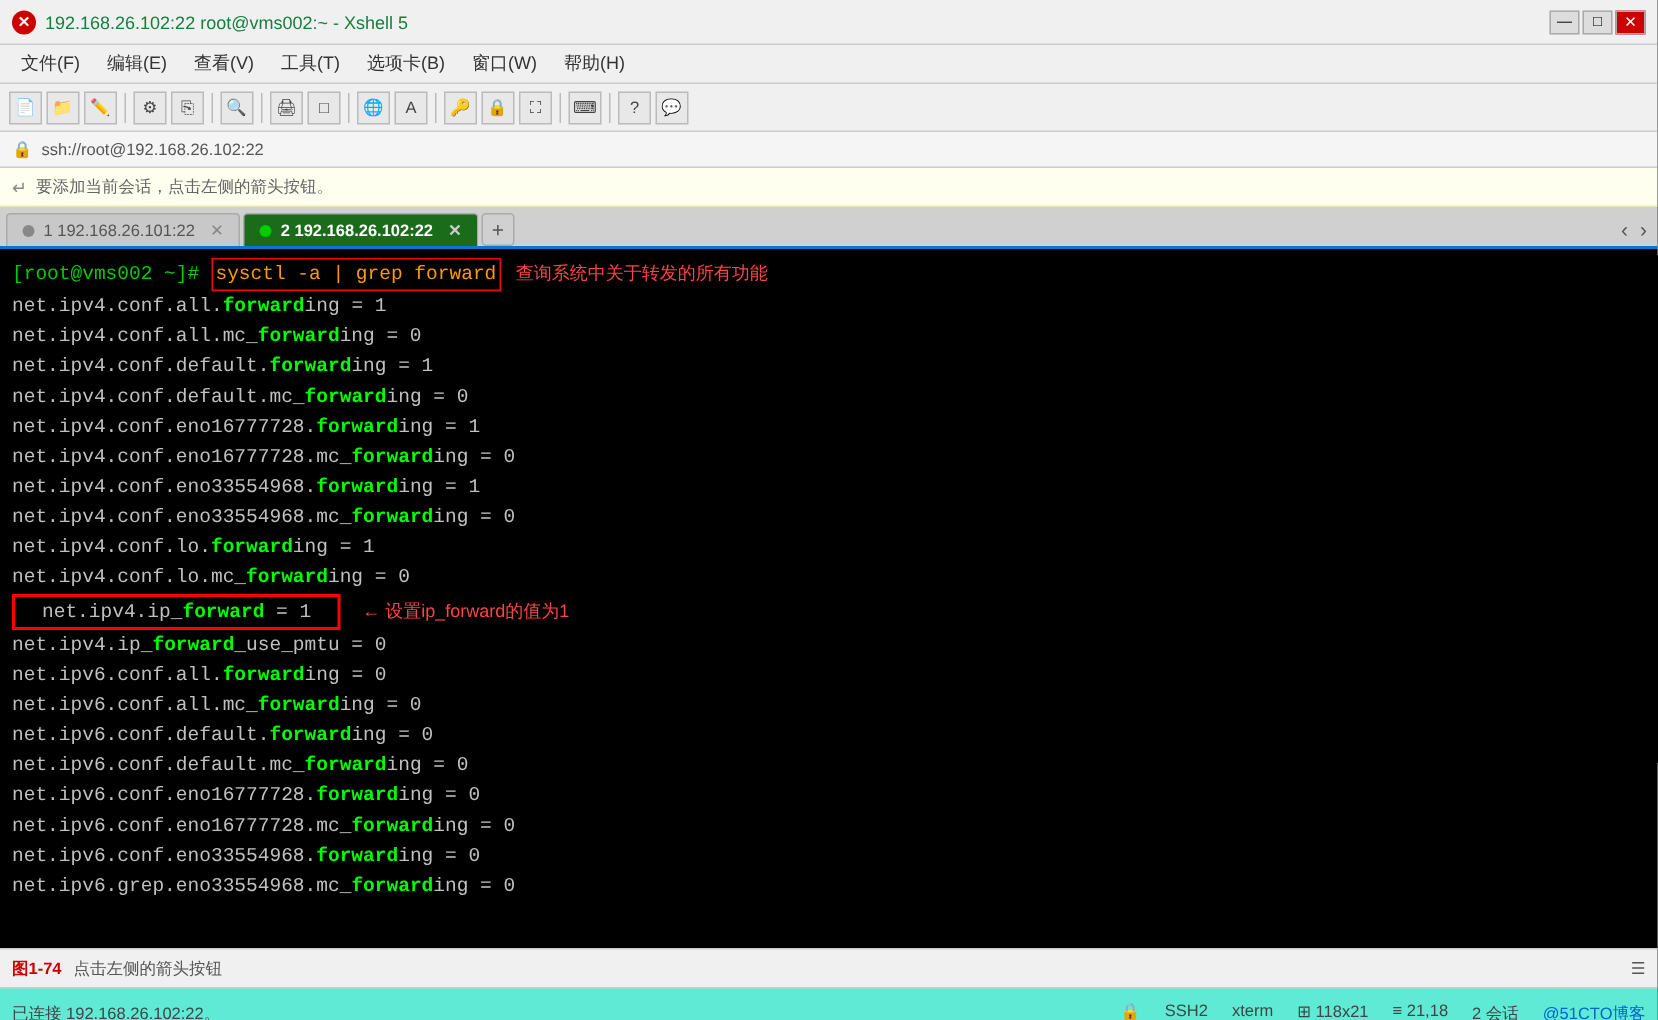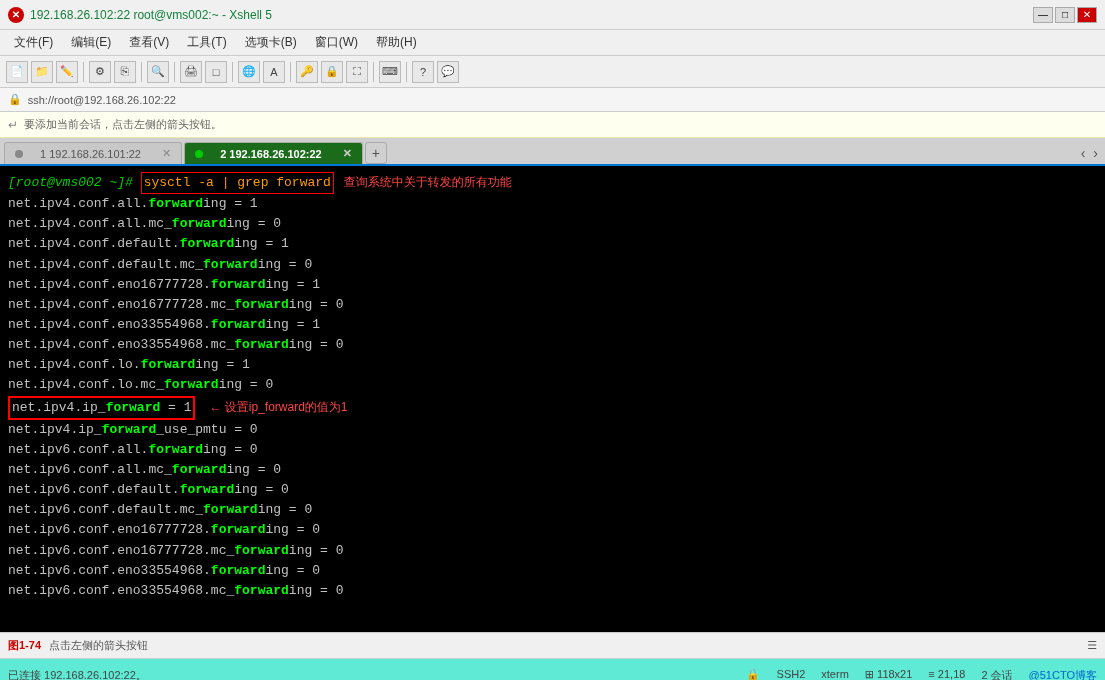--- a/index.html
+++ b/index.html
@@ -47,21 +47,21 @@
     }
     .info-icon { color: #888; font-size: 12px; }
     .info-text { font-size: 11px; color: #666; }
 
     
     .tab-bar {
       display: flex; align-items: stretch; height: 28px;
       background: #d0d0d0; border-bottom: 2px solid #0078d7; gap: 2px; padding: 4px 4px 0; position: relative;
     }
     .tab {
-      display: flex; align-items: center; padding: 0 10px; gap: 17px;
+      display: flex; align-items: center; padding: 0 10px; gap: 6px;
       font-size: 11px; cursor: pointer; border-radius: 3px 3px 0 0;
       border: 1px solid #aaa; border-bottom: none;
     }
     .tab.inactive { background: #c8c8c8; color: #555; }
     .tab.active { background: #1a6b1a; color: white; font-weight: bold; }
     .tab-dot-inactive { width: 8px; height: 8px; border-radius: 50%; background: #888; }
     .tab-dot-active { width: 8px; height: 8px; border-radius: 50%; background: #00cc00; }
     .tab-close { font-size: 11px; color: #888; margin-left: 4px; }
     .tab-close.active { color: #ccc; }
     .tab-add { display: flex; align-items: center; justify-content: center; width: 22px; height: 22px; background: #d0d0d0; border: 1px solid #aaa; border-radius: 3px; cursor: pointer; font-size: 14px; color: #555; }
@@ -176,21 +176,21 @@
   <div class="tab-add">+</div>
   <div class="tab-nav">
     <span class="tab-nav-btn">‹</span>
     <span class="tab-nav-btn">›</span>
   </div>
 </div>
 
 <div class="terminal">
 
   <div class="term-line">
-    <span style="color:#00cc00;font-style:italic;">[root@vms002 ~]# </span><span class="cmd-highlight">sysctl -a | grep forward</span><span class="annotation">查询系统中关于转发的所有功能</span>
+    <span style="color:#00cc00;">[root@vms002 ~]# </span><span class="cmd-highlight">sysctl -a | grep forward</span><span class="annotation">查询系统中关于转发的所有功能</span>
   </div>
 
   <div class="term-line">
     <span>net.ipv4.conf.all.</span><span class="forward-highlight">forward</span><span>ing = 1</span>
   </div>
 
   <div class="term-line">
     <span>net.ipv4.conf.all.mc_</span><span class="forward-highlight">forward</span><span>ing = 0</span>
   </div>
 
@@ -220,21 +220,21 @@
 
   <div class="term-line">
     <span>net.ipv4.conf.lo.</span><span class="forward-highlight">forward</span><span>ing = 1</span>
   </div>
 
   <div class="term-line">
     <span>net.ipv4.conf.lo.mc_</span><span class="forward-highlight">forward</span><span>ing = 0</span>
   </div>
 
   <div class="term-line">
-    <span style="border: 2px solid red; padding: 0 2px;">net.ipv4.ip_<span class="forward-highlight">forward</span> = 1</span>
+    <span style="border: 2px solid red; padding: 0 18px;">net.ipv4.ip_<span class="forward-highlight">forward</span> = 1</span>
     <span style="color:#ff4444; font-family:'Segoe UI',sans-serif; font-size:12px; margin-left:14px;">← 设置ip_forward的值为1</span>
   </div>
 
   <div class="term-line">
     <span>net.ipv4.ip_</span><span class="forward-highlight">forward</span><span>_use_pmtu = 0</span>
   </div>
 
   <div class="term-line">
     <span>net.ipv6.conf.all.</span><span class="forward-highlight">forward</span><span>ing = 0</span>
   </div>
@@ -250,21 +250,21 @@
   <div class="term-line">
     <span>net.ipv6.conf.eno16777728.</span><span class="forward-highlight">forward</span><span>ing = 0</span>
   </div>
   <div class="term-line">
     <span>net.ipv6.conf.eno16777728.mc_</span><span class="forward-highlight">forward</span><span>ing = 0</span>
   </div>
   <div class="term-line">
     <span>net.ipv6.conf.eno33554968.</span><span class="forward-highlight">forward</span><span>ing = 0</span>
   </div>
   <div class="term-line">
-    <span>net.ipv6.conf.eno33554968.mc_</span><span class="forward-highlight">forward</span><span>ing = 0</span>
+    <span>net.ipv6.grep.eno33554968.mc_</span><span class="forward-highlight">forward</span><span>ing = 0</span>
   </div>
 </div>
 
 <div class="status-bar">
   <span class="status-label">图1-74</span>
   <span>点击左侧的箭头按钮</span>
   <span style="margin-left:auto;"></span>
   <span>☰</span>
 </div>
 

